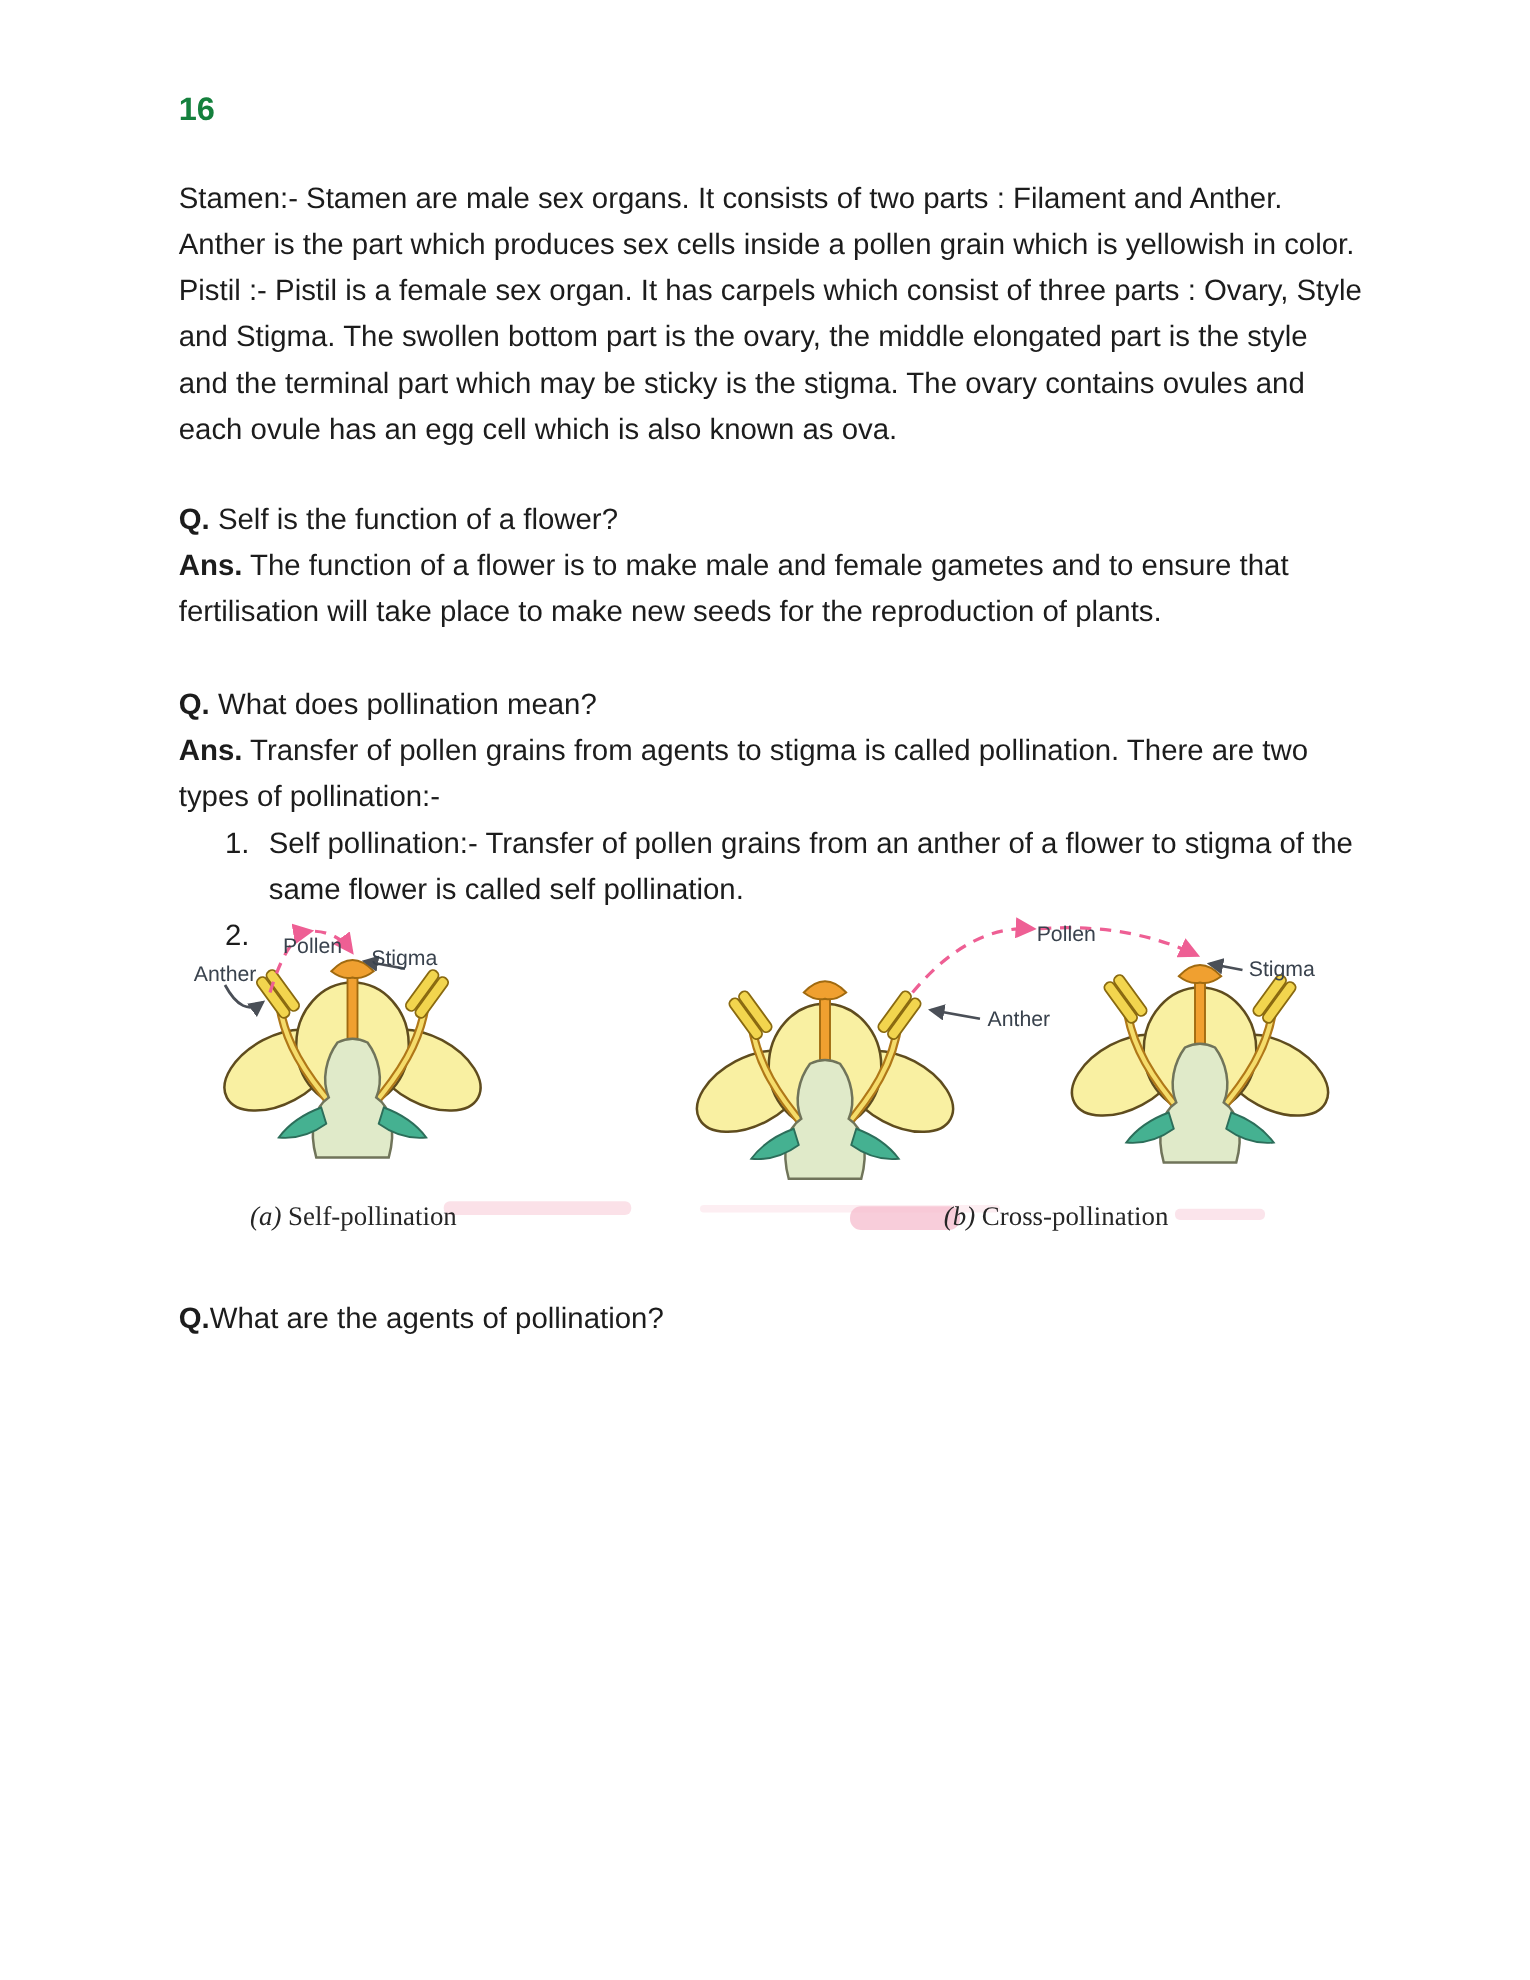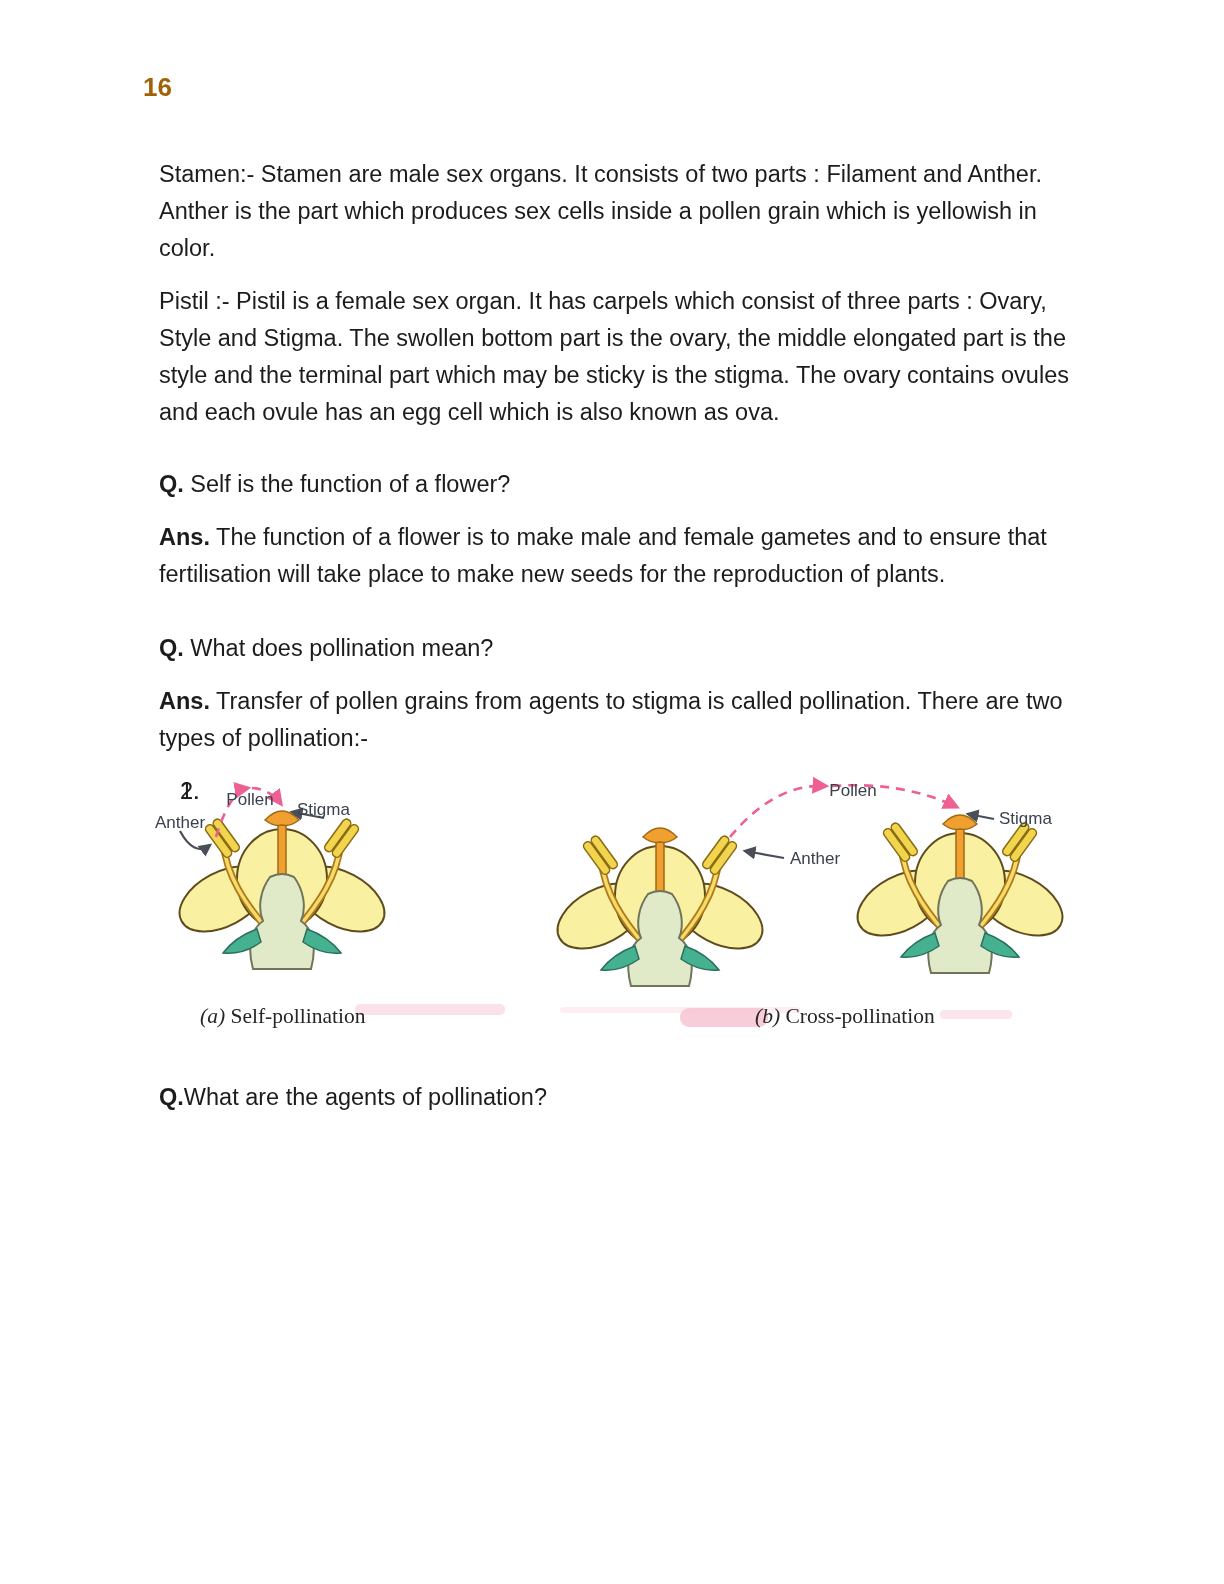--- a/index.html
+++ b/index.html
@@ -6,27 +6,27 @@
   .page{
     position:relative;
     width:1224px;height:1584px;
     background:#ffffff;
     font-family:"Liberation Sans", sans-serif;
     color:#1c1c1c;
     overflow:hidden;
   }
   .page-number{
     position:absolute;left:143px;top:72px;
-    font-size:26px;font-weight:bold;color:#a16207;
+    font-size:26px;font-weight:bold;color:#15803d;
   }
   .content{
     position:absolute;left:143px;top:140px;width:948px;
     font-size:23.5px;line-height:37px;color:#1c1c1c;
   }
-  .content p{margin:16px;}
+  .content p{margin:0;}
   .qa-block{margin-top:35px;}
   .qa-block.tight{margin-top:37px;}
   .qa-block.last{margin-top:40px;}
   b.lead{font-weight:bold;}
   .plist{margin:0;}
   .plist-item{position:relative;padding-left:72px;}
   .plist-num{position:absolute;left:37px;top:0;}
   .diagram{
     position:relative;height:266px;margin-top:0;
   }
@@ -65,20 +65,21 @@
     </div>
 
     <div class="qa-block tight">
       <p><b class="lead">Q.</b><span> What does pollination mean?</span></p>
       <p><b class="lead">Ans.</b><span> Transfer of pollen grains from agents to stigma is called pollination. There are two types of pollination:-</span></p>
     </div>
 
     <div class="plist">
       <div class="plist-item">
         <span class="plist-num">1.</span>
+        <span>Self pollination:- Transfer of pollen grains from an anther of a flower to stigma of the same flower is called self pollination.</span>
       </div>
       <div class="plist-item">
         <span class="plist-num">2.</span>
       </div>
     </div>
 
     <div class="diagram">
       <svg width="1090" height="266" viewBox="0 0 1090 266">
         <defs>
           <marker id="arrow-pink" viewBox="0 0 10 10" refX="8" refY="5" markerWidth="6.5" markerHeight="6.5" orient="auto">

